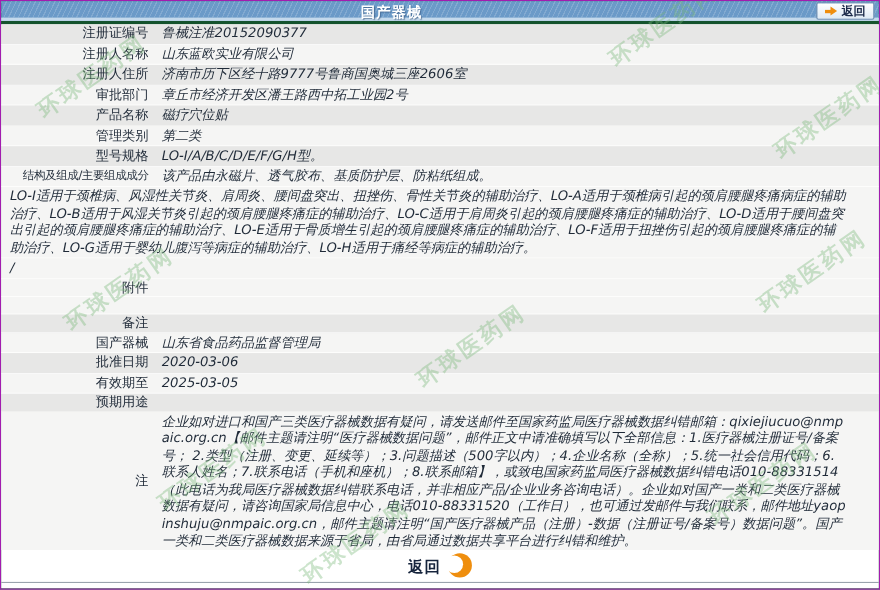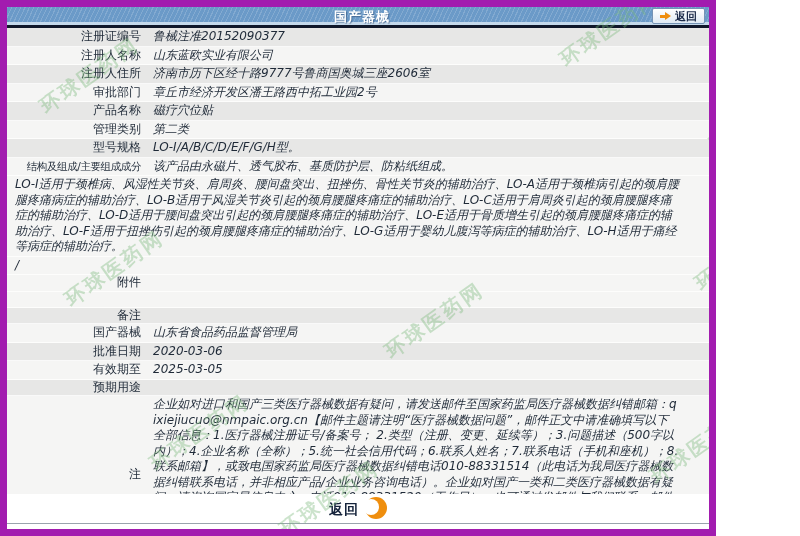--- a/index.html
+++ b/index.html
@@ -3,23 +3,23 @@
 <meta charset="utf-8">
 <style>
   * { box-sizing: border-box; margin: 0; padding: 0; }
   html, body { width: 800px; height: 536px; }
   body {
     font-family: "DejaVu Sans", "Liberation Sans", sans-serif;
     background: #ffffff;
   }
   .page {
     position: relative;
-    width: 716px; height: 536px;
-    border: 7px solid #a21caf;
-    background: #0f172a;
+    width: 800px; height: 536px;
+    border: 1px solid #a21caf;
+    background: #14532d;
     overflow: hidden;
   }
   
   .header {
     position: absolute; top: 0; left: 0; right: 0; height: 18px;
     background:
       repeating-linear-gradient(115deg, rgba(255,255,255,0.16) 0 1px, rgba(255,255,255,0) 1px 4px),
       var(--header-blue, #6b9ac8);
     border-bottom: 3px solid var(--header-strip, #c4d9ec);
   }

